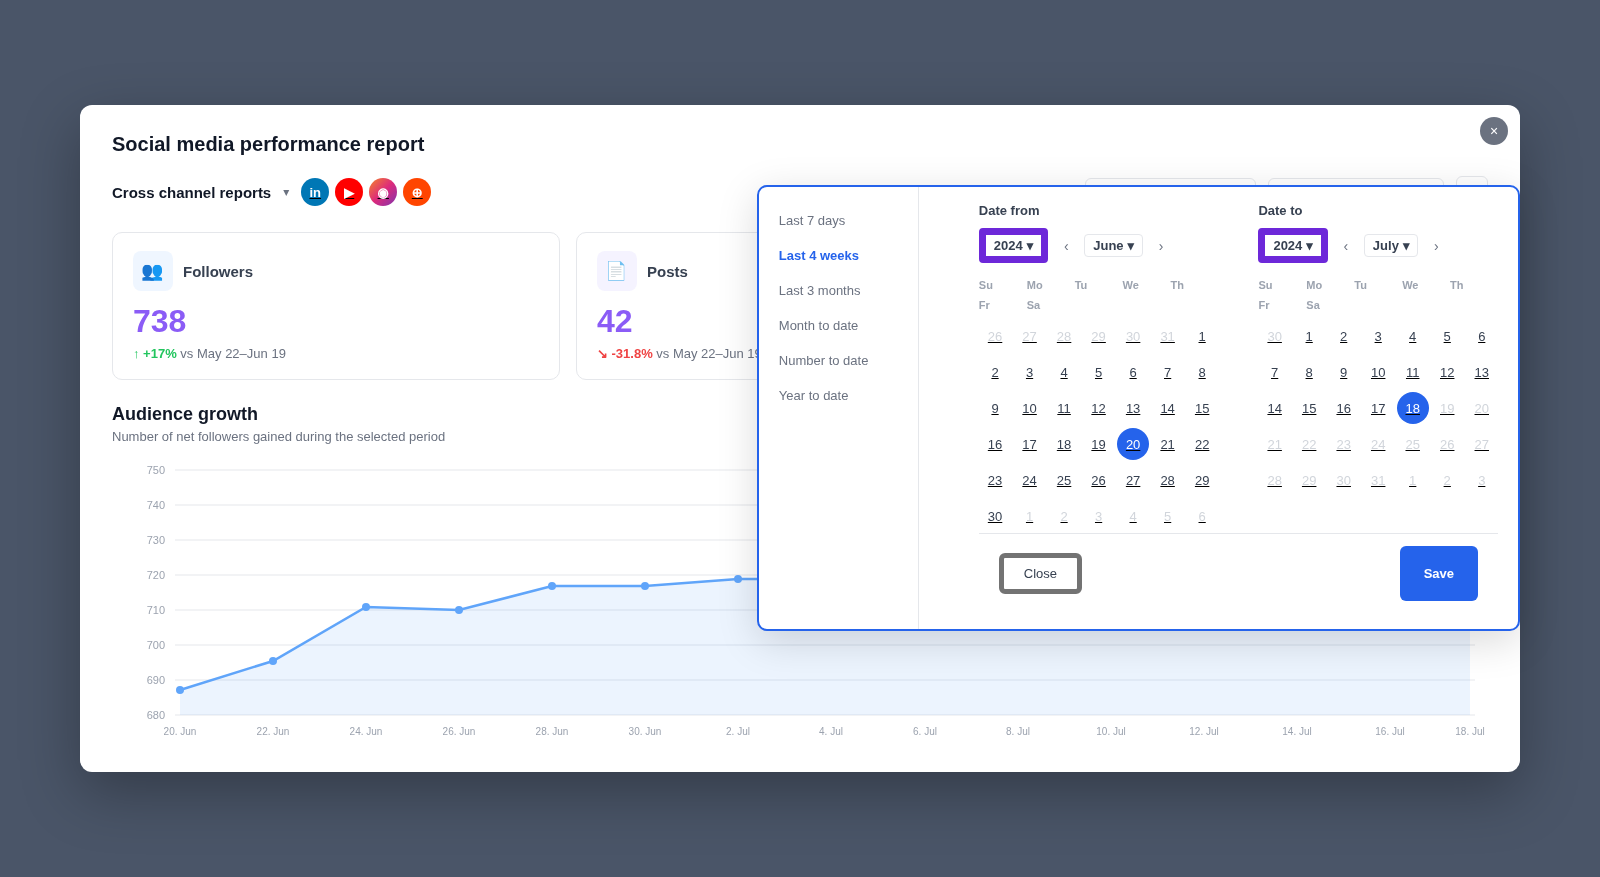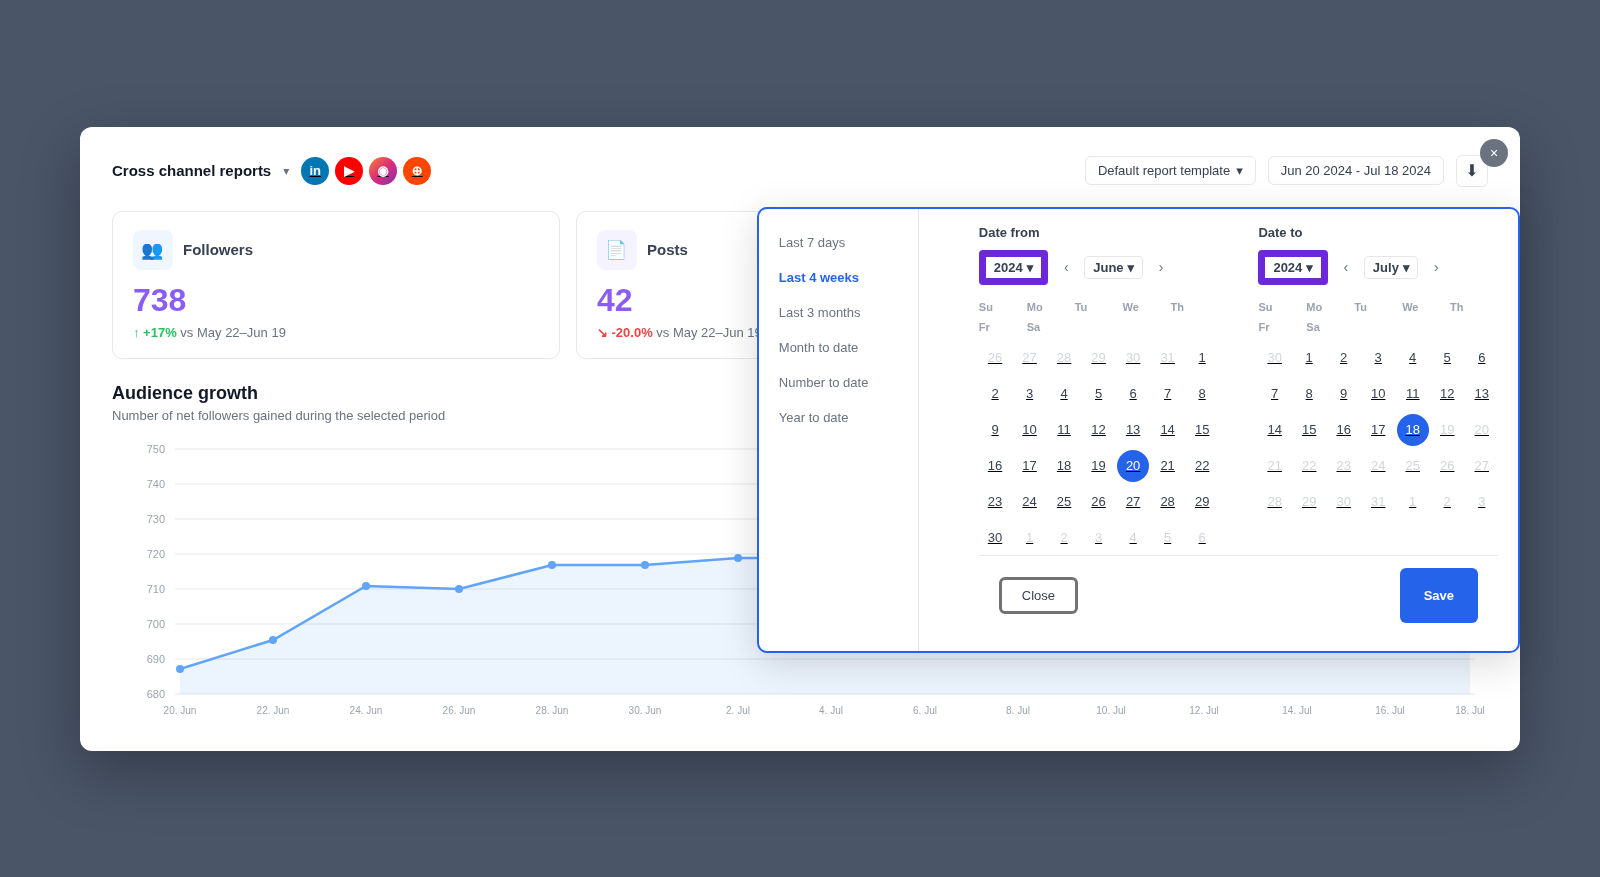--- a/index.html
+++ b/index.html
@@ -335,21 +335,21 @@
     }
     .cal-day.disabled { color: #d1d5db; pointer-events: none; }
     .datepicker-footer {
       display: flex;
       justify-content: space-between;
       align-items: center;
       padding: 12px 20px;
       border-top: 1px solid #e5e7eb;
     }
     .btn-close-cal {
-      border: 3px solid #737373;
+      border: 5px solid #737373;
       background: #fff;
       border-radius: 6px;
       padding: 8px 20px;
       font-size: 13px;
       cursor: pointer;
       color: #374151;
     }
     .btn-save-cal {
       background: #2563eb;
       color: #fff;
@@ -361,20 +361,21 @@
       font-weight: 600;
     }
   </style>
 </head>
 <body>
 
 <div class="modal-overlay">
   <div class="modal">
     <button class="modal-close">×</button>
 
+    <h1 class="modal-title">Social media performance report</h1>
 
     <div class="header-row">
       <span class="cross-channel-label">Cross channel reports</span>
       <span class="chevron-down">▾</span>
       <div class="social-icons">
         <div class="social-icon si-linkedin">in</div>
         <div class="social-icon si-youtube">▶</div>
         <div class="social-icon si-instagram">◉</div>
         <div class="social-icon si-reddit">⊕</div>
       </div>
@@ -402,21 +403,21 @@
           <span> vs May 22–Jun 19</span>
         </div>
       </div>
       <div class="stat-card">
         <div class="stat-card-header">
           <div class="stat-icon si-posts">📄</div>
           <span class="stat-label">Posts</span>
         </div>
         <div class="stat-value">42</div>
         <div class="stat-change">
-          <span class="change-negative">↘ -20.0%</span>
+          <span class="change-negative">↘ -31.8%</span>
           <span> vs May 22–Jun 19</span>
         </div>
       </div>
       <div class="stat-card">
         <div class="stat-card-header">
           <div class="stat-icon si-engagement">👍</div>
           <span class="stat-label">En...</span>
         </div>
         <div class="stat-value">569</div>
         <div class="stat-change">

